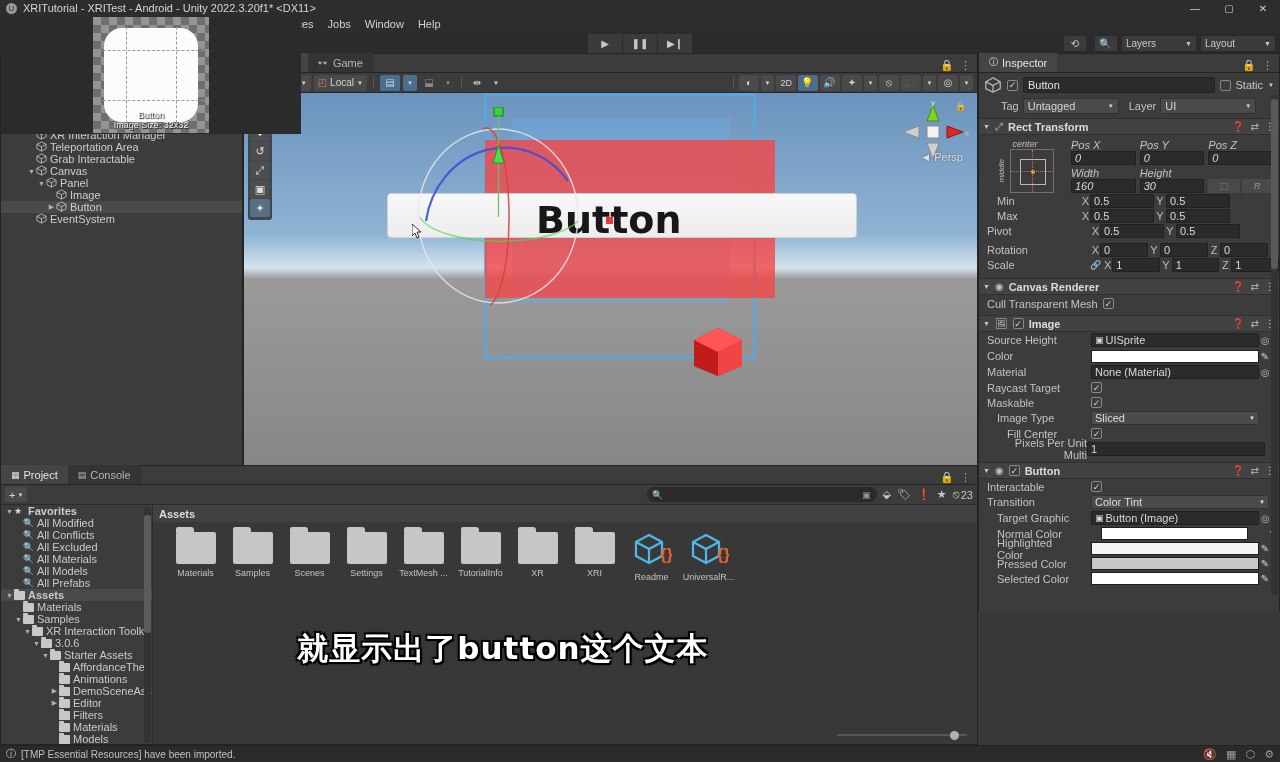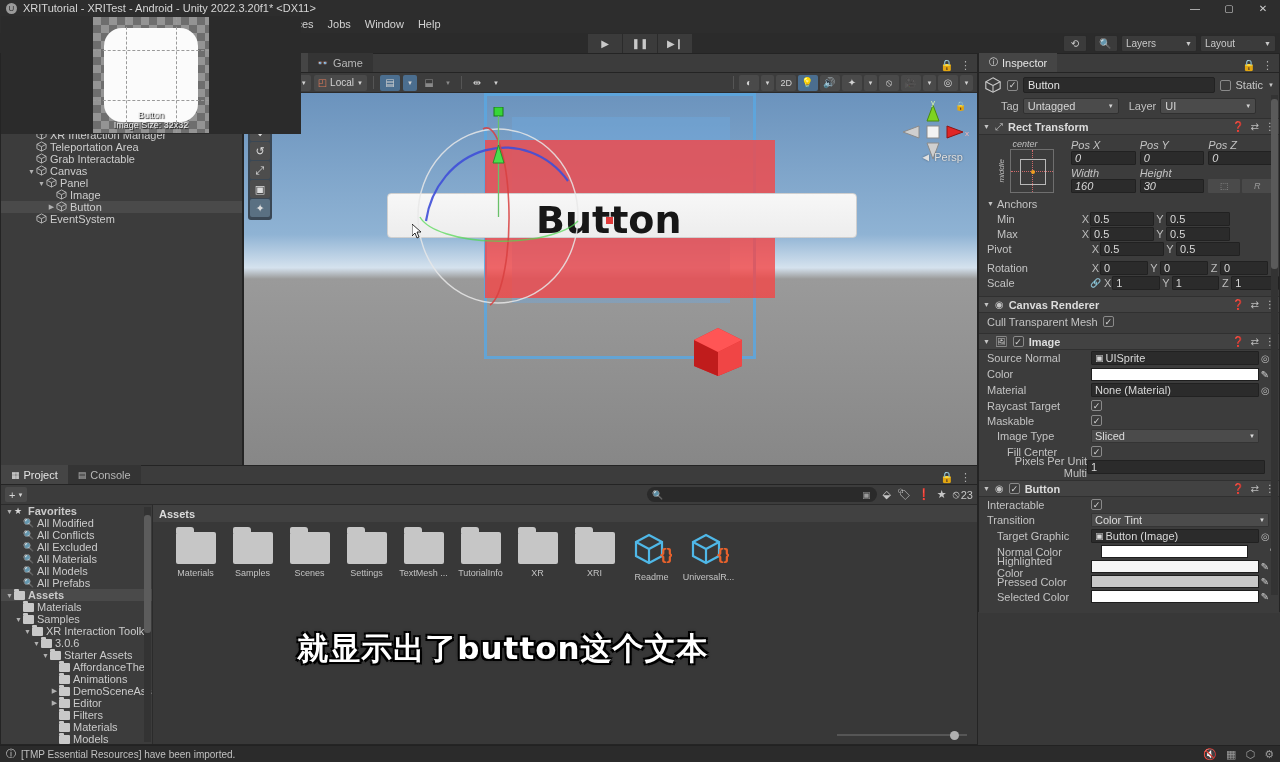--- a/index.html
+++ b/index.html
@@ -580,24 +580,20 @@
               <div class="field">30</div>
               </div>
             <div style="flex:1;display:flex;align-items:flex-end;gap:2px;">
               <div style="flex:1;height:14px;background:#4a4a4a;border-radius:1px;display:flex;align-items:center;justify-content:center;color:#9b9b9b;font-size:9px;">⬚</div>
               <div style="flex:1;height:14px;background:#4a4a4a;border-radius:1px;display:flex;align-items:center;justify-content:center;color:#9b9b9b;font-size:9px;">R</div>
             </div>
           </div>
         </div>
       </div>
 
-      <div class="prow" style="margin-top:3px;">
-        <span style="font-size:7px;margin-right:3px;">▼</span>
-        <span style="color:#c3c3c3;">Anchors</span>
-      </div>
       <div class="prow">
         <span class="pname ind1">Min</span>
         <span class="ax" style="width:9px;text-align:center;color:#bdbdbd;">X</span>
         <span class="field" style="width:64px;">0.5</span>
         <span class="ax" style="width:12px;text-align:center;color:#bdbdbd;">Y</span>
         <span class="field" style="width:64px;">0.5</span>
       </div>
       <div class="prow">
         <span class="pname ind1">Max</span>
         <span style="width:9px;text-align:center;color:#bdbdbd;">X</span>
@@ -652,21 +648,21 @@
         <span style="font-size:10px;">🖼</span>
         <span class="cb checked">✓</span>
         <span class="comp-title">Image</span>
         <span class="comp-right">
           <span>❓</span>
           <span>⇄</span>
           <span>⋮</span>
         </span>
       </div>
       <div class="prow" style="height:16px;">
-        <span class="pname">Source Normal</span>
+        <span class="pname">Source Height</span>
         <span class="field" style="width:168px;">
           <span style="font-size:9px;margin-right:2px;">▣</span>
           <span>UISprite</span>
         </span>
         <span style="margin-left:2px;font-size:10px;color:#b5b5b5;">◎</span>
       </div>
       <div class="prow" style="height:16px;">
         <span class="pname">Color</span>
         <span class="colorbar" id="img-color" style="width: 168px; background: rgb(255, 255, 255);"></span>
         <span class="eyed">✎</span>

